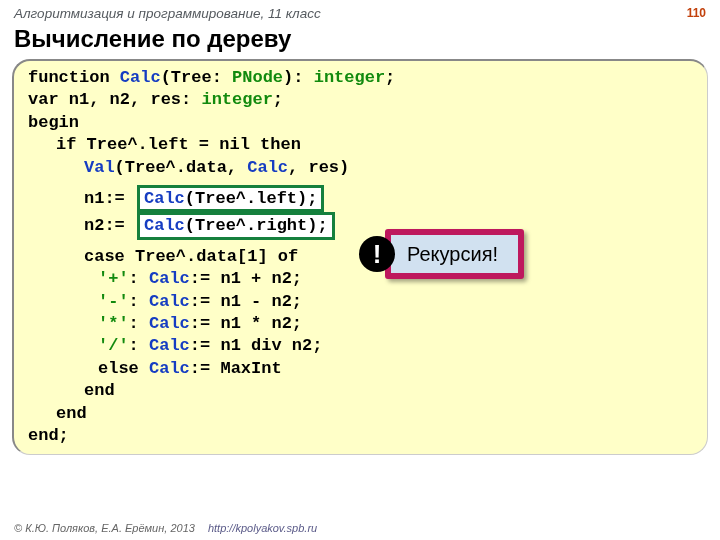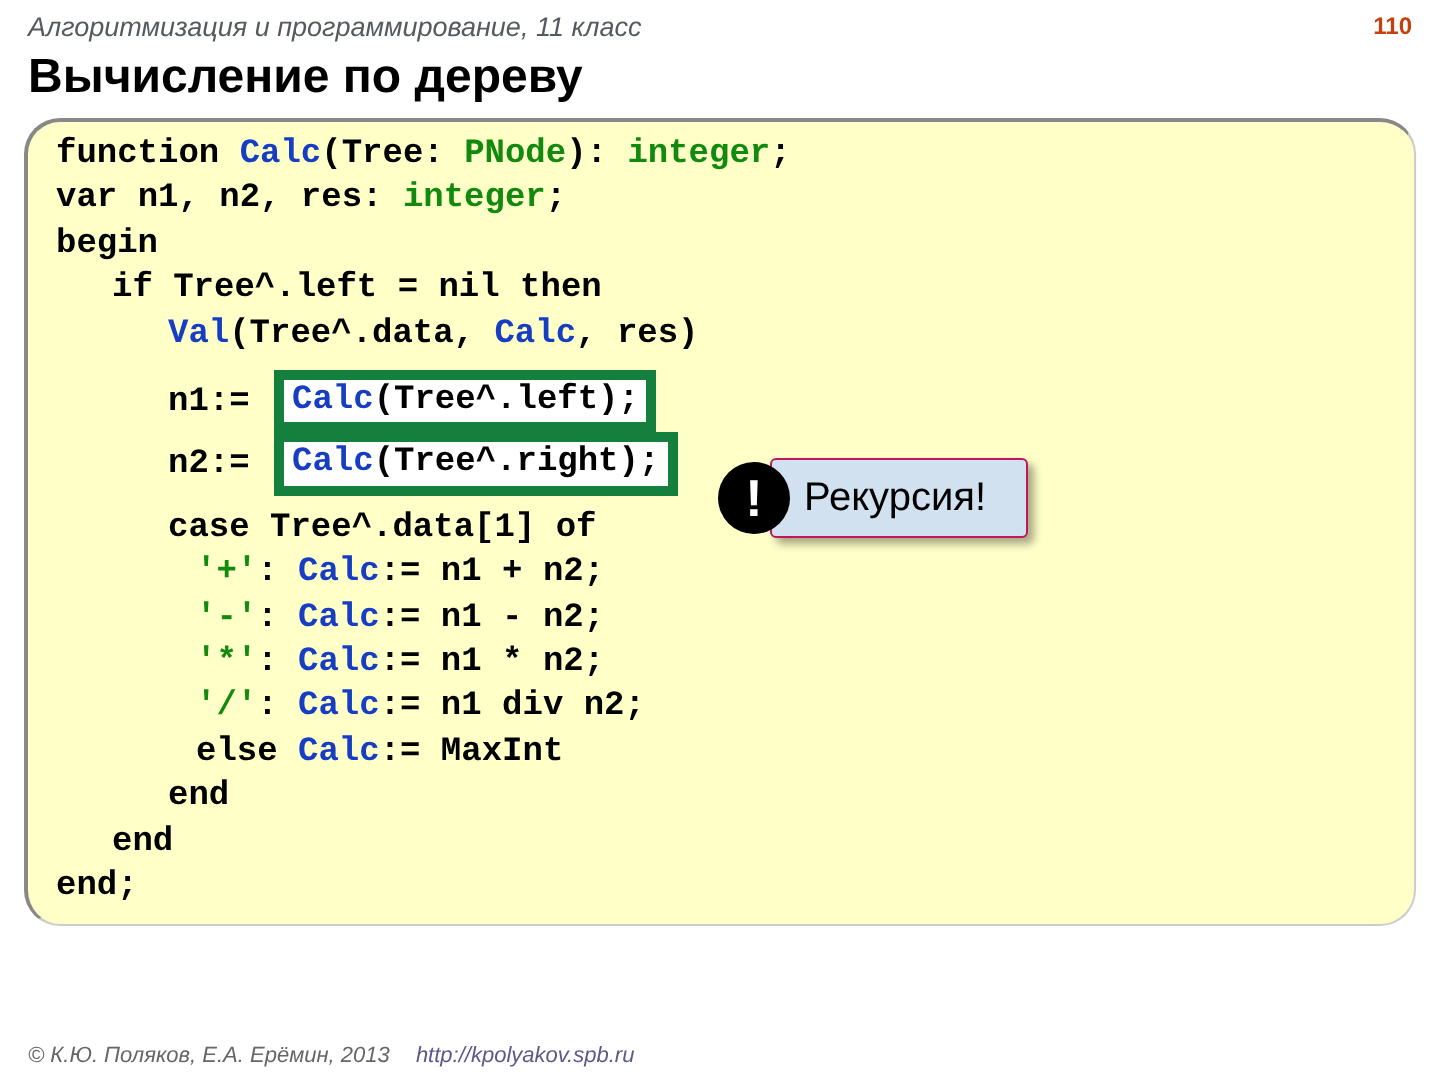--- a/index.html
+++ b/index.html
@@ -52,21 +52,21 @@
   .typ { color: #128a0e; font-weight: bold; }
   .str { color: #128a0e; font-weight: bold; }
   .indent1 { padding-left: 28px; display: block; }
   .indent2 { padding-left: 56px; display: block; }
   .indent2b { padding-left: 70px; display: block; }
   .pre-line { white-space: pre; }
 
   .white-box {
     display: inline-block;
     background: #fff;
-    border: 5px solid #15803d;
+    border: 3px solid #15803d;
     padding: 0 4px 0 4px;
     margin-left: 2px;
     line-height: 1.25;
     vertical-align: middle;
   }
   .callout {
     position: absolute;
     left: 345px;
     top: 168px;
     display: flex;
@@ -82,21 +82,21 @@
     font-weight: bold;
     display: flex;
     align-items: center;
     justify-content: center;
     font-family: Arial, sans-serif;
     z-index: 2;
     position: relative;
   }
   .callout-box {
     background: #d1e1f0;
-    border: 1px solid #be185d;
+    border: 6px solid #be185d;
     border-radius: 3px;
     padding: 6px 20px 6px 16px;
     margin-left: -10px;
     font-family: Arial, sans-serif;
     font-weight: normal;
     font-size: 20px;
     color: #000;
     box-shadow: 3px 3px 4px rgba(0,0,0,0.35);
   }
   .footer {

